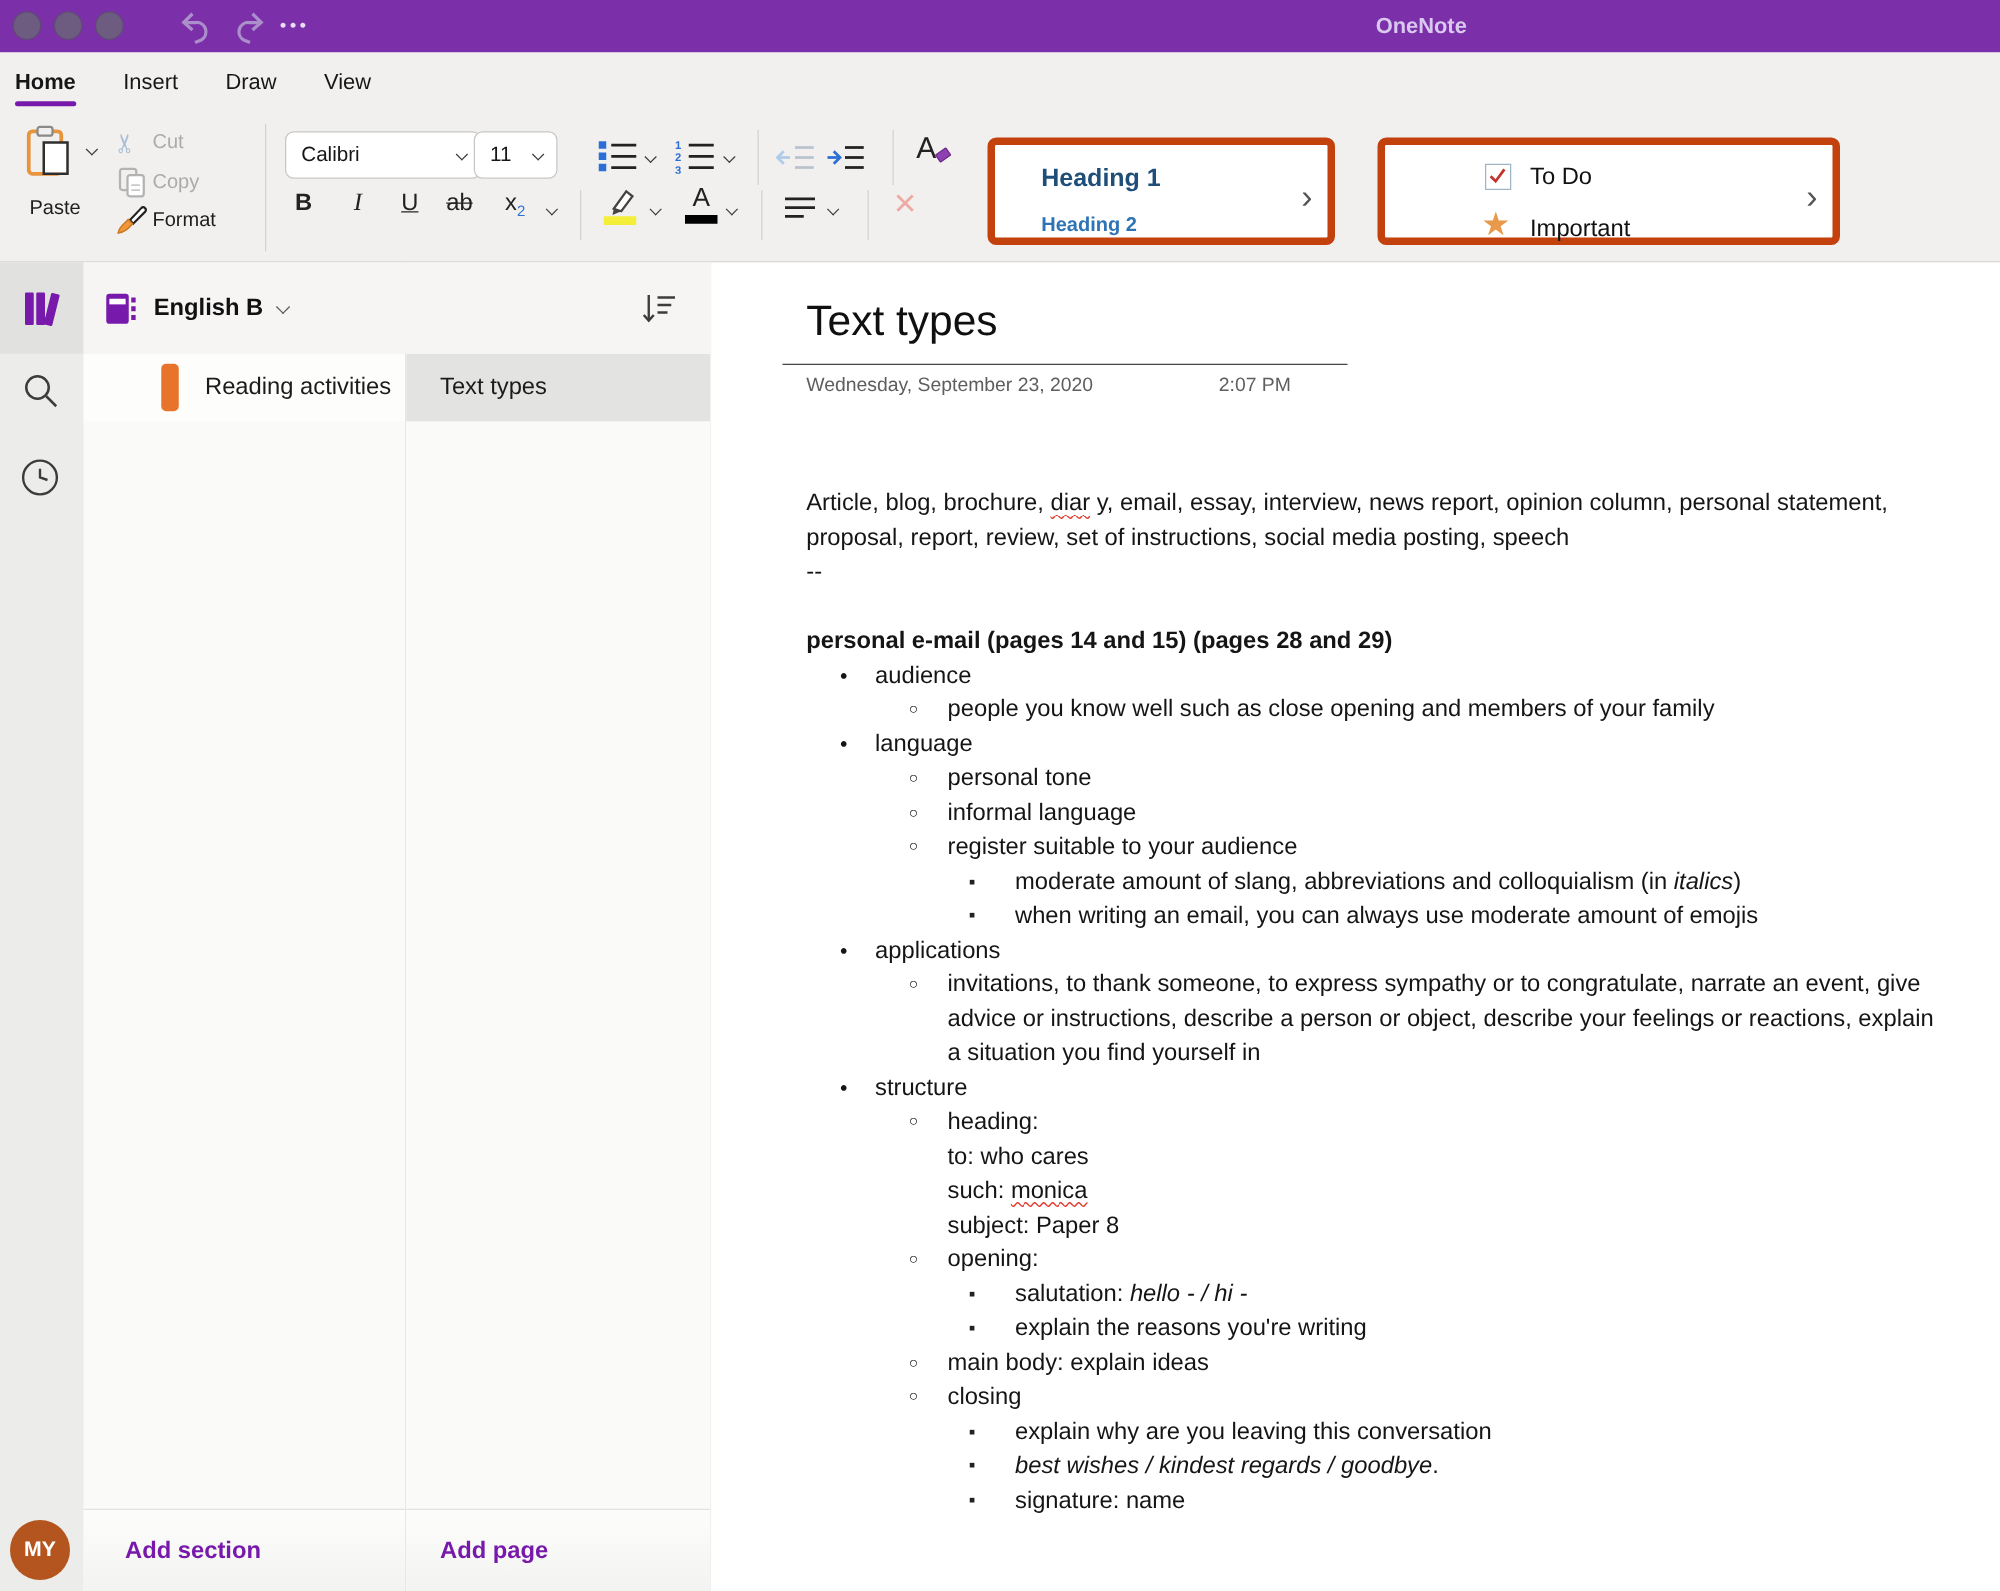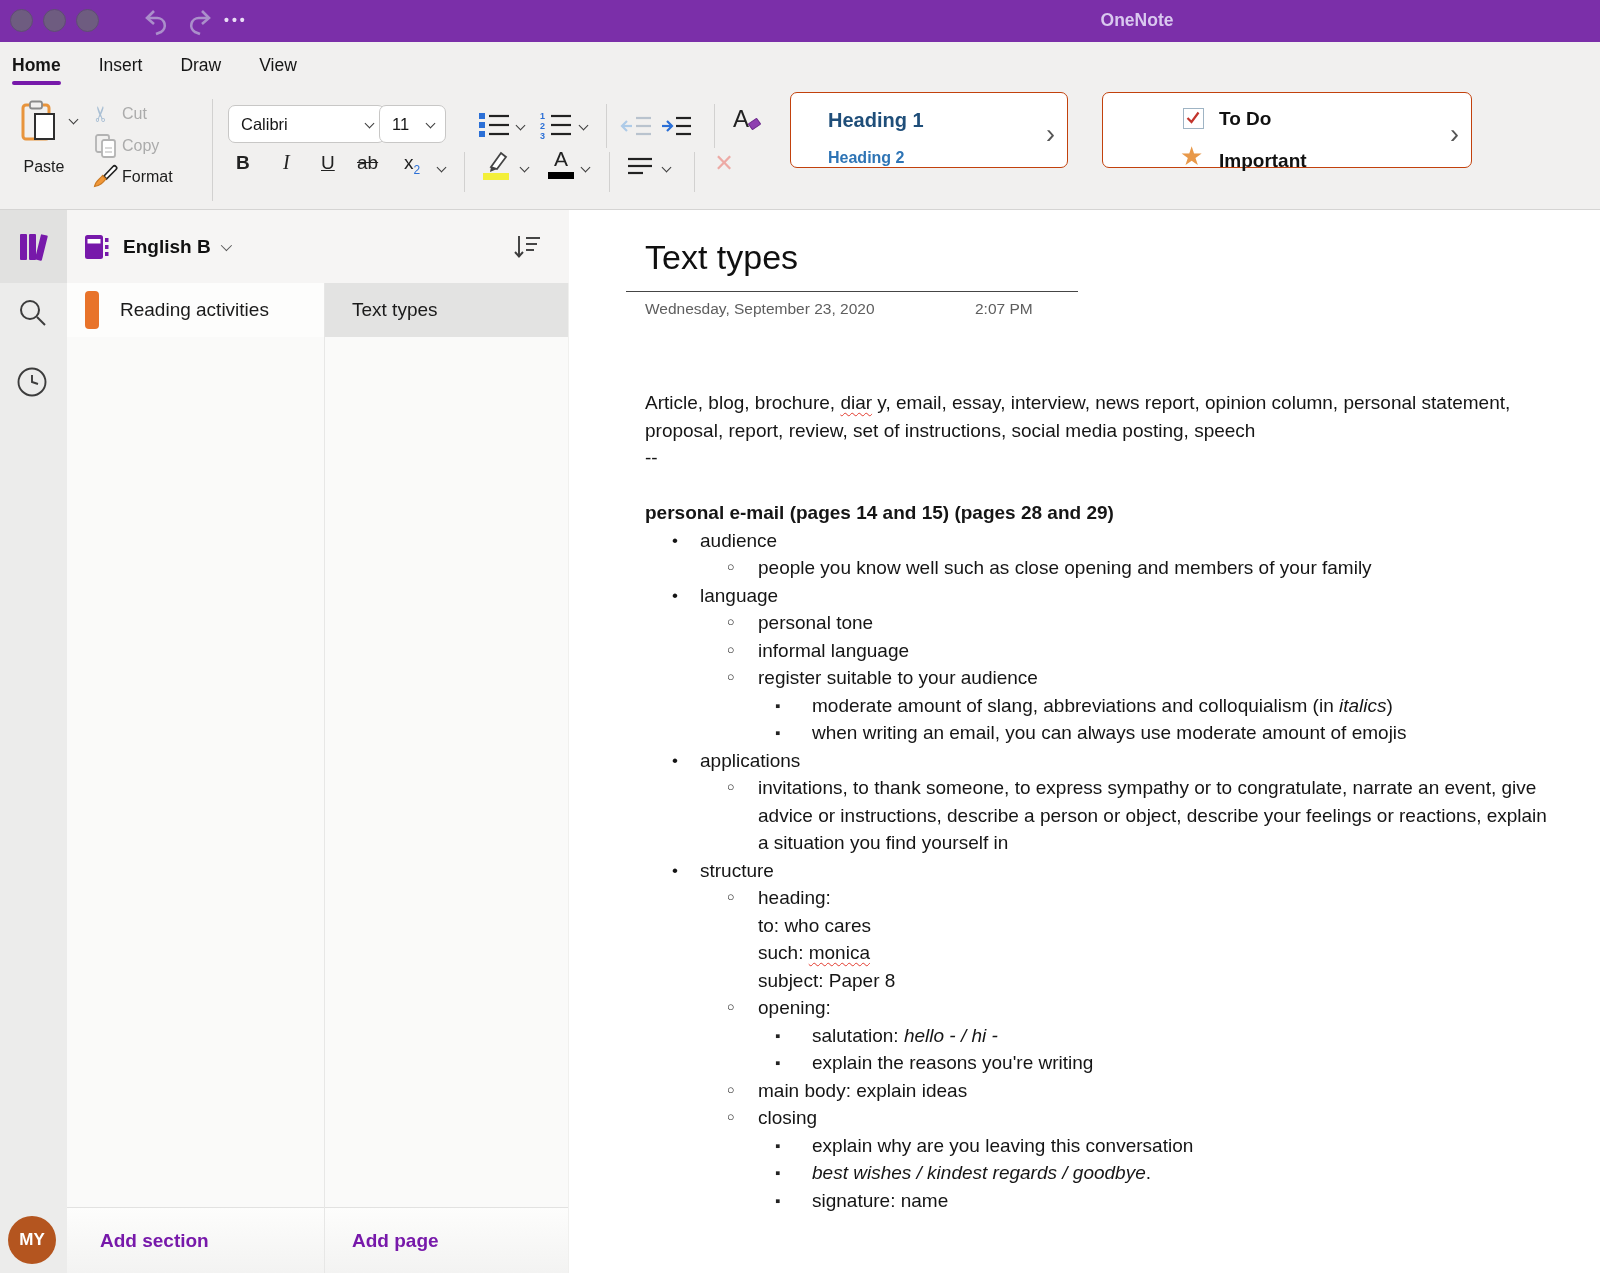--- a/index.html
+++ b/index.html
@@ -20,39 +20,39 @@
   .tab { font-size:17.5px; font-weight:500; color:#161616; cursor:default; }
   .tab.active { font-weight:700; }
   .tab.active::after { content:""; display:block; height:4px; border-radius:2px; background:#7719aa; margin-top:5px; }
   .vdiv { position:absolute; width:1px; background:#d2d1d0; }
   .lbl { font-size:16px; color:#1d1d1d; }
   .lbl.dis { color:#ababab; }
   .chev { display:inline-block; width:7px; height:7px; border-right:1.7px solid #3c3c3c; border-bottom:1.7px solid #3c3c3c; transform:rotate(45deg); }
   .selbox { position:absolute; height:38px; background:#fff; border:1px solid #c8c7c6; border-radius:7px; display:flex; align-items:center; padding:0 12px; font-size:16.5px; }
   .selbox .chev { position:absolute; right:11px; top:14px; }
   .fmt-btn { position:absolute; font-size:19px; color:#222; }
-  .panel { position:absolute; top:50px; height:76px; background:#fff; border:1px solid #c2410c; border-radius:7px; }
+  .panel { position:absolute; top:68px; height:86px; background:#fff; border:6px solid #c2410c; border-radius:7px; }
   .panel .arrow { position:absolute; right:12px; top:26px; font-size:27px; color:#555; font-weight:400; }
   .h1-style { position:absolute; left:37px; top:16px; font-size:20px; font-weight:600; color:#1f4e79; }
   .h2-style { position:absolute; left:37px; top:56px; font-size:16px; font-weight:600; color:#2e74b5; }
   .todo-box { position:absolute; left:80px; top:15px; width:21px; height:21px; background:#fff; border:1.5px solid #9fb4c4; }
-  .tag-lbl { position:absolute; left:116px; font-size:19px; color:#111;font-weight:bold; }
+  .tag-lbl { position:absolute; left:116px; font-size:19px; color:#111; }
   .star { position:absolute; left:77px; top:48px; font-size:26px; color:#e8994a; }
 
   
   .rail { position:absolute; left:0; top:210px; width:67px; height:1063px; background:#ececeb; }
   .rail-active { position:absolute; left:0; top:0; width:67px; height:73px; background:#e1e1e0; }
   .avatar { position:absolute; left:8px; bottom:9px; width:48px; height:48px; border-radius:50%; background:#b4551f; color:#fff; font-weight:700; font-size:17px; display:flex; align-items:center; justify-content:center; }
   .list-header { position:absolute; left:67px; top:210px; width:502px; height:73px; background:#f6f5f4; display:flex; align-items:center; z-index:2; }
   .nb-name { margin-left:13px; font-size:19px; font-weight:700; color:#111; }
   .hdr-chev { margin-left:10px; width:8px; height:8px; border-right:1.8px solid #5a5a5a; border-bottom:1.8px solid #5a5a5a; transform:rotate(45deg) translateY(-2px); }
   .sections-col { position:absolute; left:67px; top:210px; width:258px; height:1063px; background:#fafaf9; border-right:1px solid #e7e7e6; }
   .pages-col { position:absolute; left:325px; top:210px; width:244px; height:1063px; background:#fafaf9; border-right:1px solid #f0f0ee; }
   .rows { position:absolute; left:0; top:73px; width:100%; }
-  .section-row { height:54px; display:flex; align-items:center; background:#fdfdfc; }
+  .section-row { height:54px; display:flex; align-items:center; background:#fdfdfc;padding-left:44px; }
   .section-row.sel { background:#e3e3e2; }
   .sec-tab { flex:none; margin-left:18px; width:14px; height:38px; border-radius:4px; }
   .sec-lbl { margin-left:21px; font-size:19px; color:#1b1b1b; }
   .page-row { height:54px; display:flex; align-items:center; padding-left:27px; font-size:19px; color:#1b1b1b; }
   .page-row.sel { background:#e3e3e2; }
   .col-footer { position:absolute; left:0; bottom:0; width:100%; height:66px; border-top:1px solid #e2e2e1; background:linear-gradient(#fdfdfc,#f3f3f2); display:flex; align-items:center; }
   .add-lbl { color:#7719aa; font-weight:700; font-size:19px; }
 
   
   .main { position:absolute; left:569px; top:210px; width:1031px; height:1063px; background:#fff; }

